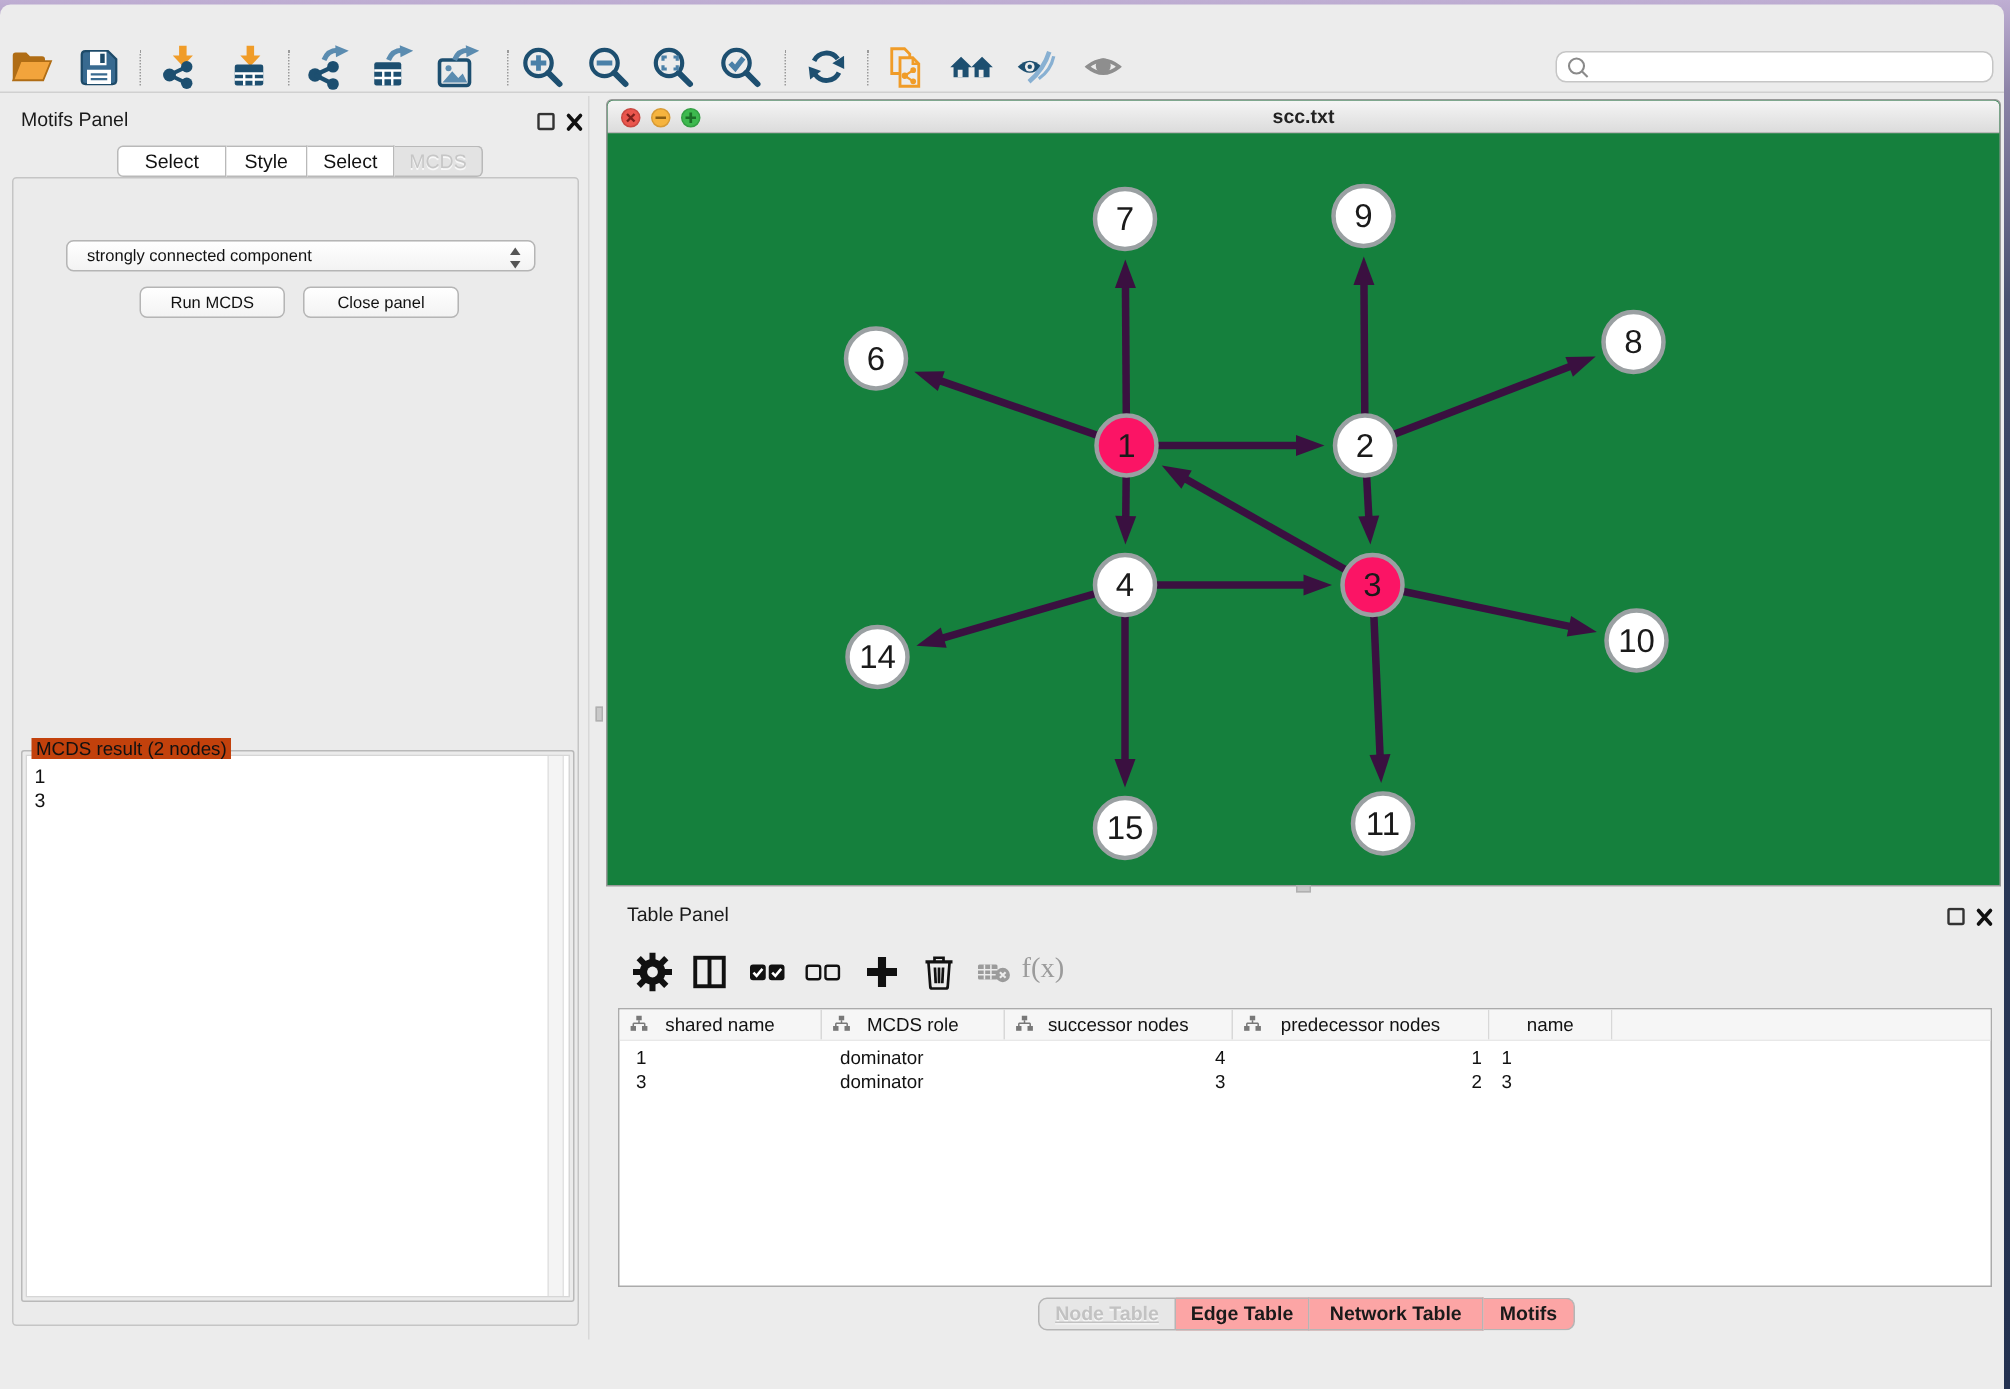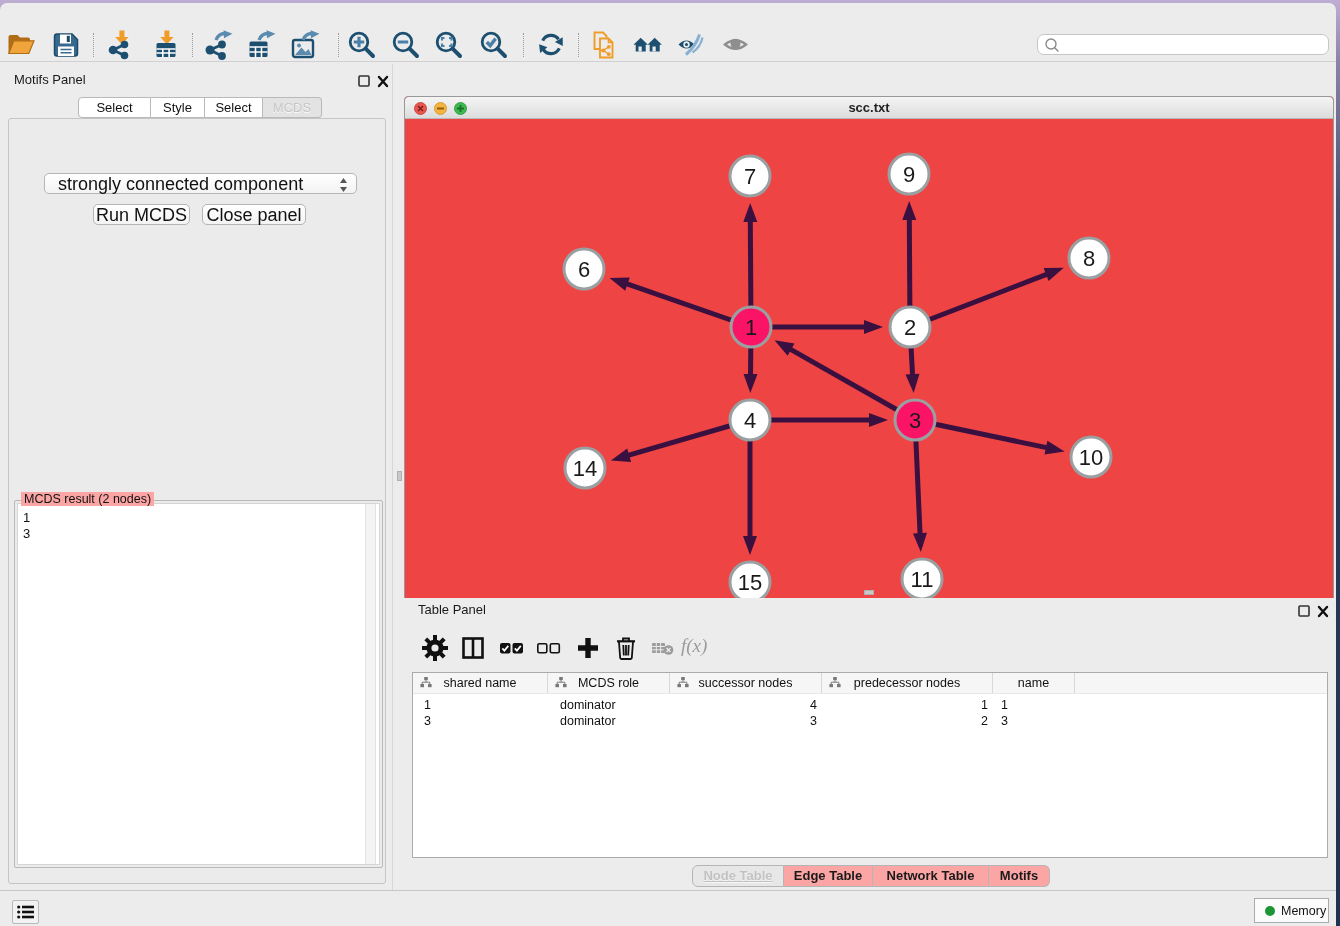--- a/index.html
+++ b/index.html
@@ -14,23 +14,23 @@
 .ticon { position:absolute; top:2px; }
 .tsep { position:absolute; top:5px; width:1px; height:24px; border-left:1px dotted #9a9a9a; }
 #searchbox { position:absolute; left:1037px; top:31px; width:292px; height:21px; background:#fff; border:1px solid #c6c6c6; border-radius:7px; }
 
 #cpanel { position:absolute; left:0; top:61px; width:393px; height:829px; background:#ececec; border-right:1px solid #d8d8d8; }
 .paneltitle { font-size:13px; color:#1a1a1a; }
 .winbtns { position:absolute; }
 
 .tab { position:absolute; top:33px; height:21px; background:#fff; border:1px solid #b9b9b9; border-left:none; font-size:13px; color:#111; text-align:center; line-height:20px; }
 #tabcontent { position:absolute; left:8px; top:54px; width:378px; height:766px; border:1px solid #c5c5c5; border-radius:3px; background:#ebebeb; }
-.btn { position:absolute; background:linear-gradient(#ffffff,#f3f3f3); border:1px solid #b5b5b5; border-radius:5px; font-size:18px; color:#111; text-align:center;margin-top:13px; }
-
-#netwin { position:absolute; left:404px; top:63px; width:930px; height:525px; border:1px solid #999; border-radius:4px 4px 0 0; background:#ef4444;margin-top:30px; }
+.btn { position:absolute; background:linear-gradient(#ffffff,#f3f3f3); border:1px solid #b5b5b5; border-radius:5px; font-size:11px; color:#111; text-align:center; }
+
+#netwin { position:absolute; left:404px; top:63px; width:930px; height:525px; border:1px solid #999; border-radius:4px 4px 0 0; background:#15803d; }
 #nettitle { position:absolute; left:0; top:0; width:928px; height:22px; background:linear-gradient(#f5f5f5,#dcdcdc); border-bottom:1px solid #b8b8b8; border-radius:4px 4px 0 0; }
 .light { position:absolute; top:4.5px; width:13px; height:13px; border-radius:50%; }
 
 #tpanel { position:absolute; left:404px; top:595px; width:932px; height:295px; background:#ececec; }
 #tablebox { position:absolute; left:8px; top:74px; width:916px; height:186px; border:1px solid #ababab; background:#fff; overflow:hidden; }
 .th { position:absolute; top:0; height:20px; background:#f6f6f6; border-right:1px solid #d8d8d8; font-size:12.5px; color:#111; text-align:center; line-height:20px; }
 .td { position:absolute; font-size:12.5px; color:#111; height:16px; line-height:16px; }
 .btab { position:absolute; top:267px; height:22px; border:1px solid #b5b5b5; border-left:none; background:#fca5a5; font-size:13px; font-weight:bold; color:#1a1a1a; text-align:center; line-height:20px; }
 #statusbar { position:absolute; left:0; top:887px; width:1336px; height:36px; border-top:1px solid #c6c6c6; background:#ececec; }
 </style>
@@ -203,21 +203,21 @@
       <svg style="position:absolute;right:8px;top:3px;" width="9" height="16" viewBox="0 0 9 16">
           <path d="M4.5 1 L8 6 L1 6 Z" fill="#555"></path>
           <path d="M4.5 15 L8 10 L1 10 Z" fill="#555"></path>
         </svg>
     </div>
     <div class="btn" style="left:93px;top:127px;width:97px;height:21px;line-height:21px;">Run MCDS</div>
     <div class="btn" style="left:202px;top:127px;width:104px;height:21px;line-height:21px;">Close panel</div>
     <div style="position:absolute;left:14px;top:436px;width:369px;height:368px;border:1px solid #b9b9b9;border-radius:2px;">
       <div style="position:absolute;left:2px;top:2px;width:363px;height:362px;background:#fff;border:1px solid #d6d6d6;"></div>
       <div style="position:absolute;left:350px;top:3px;width:11px;height:360px;background:#f4f4f4;border-left:1px solid #e2e2e2;border-right:1px solid #e2e2e2;"></div>
-      <div style="position:absolute;left:6px;top:-9px;background:#fca5a5;padding:0 3px;font-size:12.5px;color:#111;">MCDS result (2 nodes)</div>
+      <div style="position:absolute;left:6px;top:-9px;background:#c2410c;padding:0 3px;font-size:12.5px;color:#111;">MCDS result (2 nodes)</div>
       <div style="position:absolute;left:8px;top:9px;font-size:13px;color:#111;line-height:16px;">1<br>3</div>
     </div>
   </div>
 
   <div id="netwin">
     <div id="nettitle">
       <div class="light" style="left:9px;background:#ea564d;border:0.5px solid #c94841;"></div>
       <div class="light" style="left:29px;background:#f6b43e;border:0.5px solid #d89b35;"></div>
       <div class="light" style="left:49px;background:#3eb94f;border:0.5px solid #34a044;"></div>
       <svg style="position:absolute;left:9px;top:4.5px;" width="53" height="13" viewBox="0 0 53 13">
@@ -350,21 +350,21 @@
           </g>
           <g stroke="#ececec" stroke-width="1">
             <line x1="2" y1="11.5" x2="15" y2="11.5"></line>
             <line x1="2" y1="14.8" x2="15" y2="14.8"></line>
             <line x1="6.3" y1="8" x2="6.3" y2="18"></line>
             <line x1="10.6" y1="8" x2="10.6" y2="18"></line>
           </g>
           <circle cx="18.5" cy="15" r="4.8" fill="#9b9b9b"></circle>
           <path d="M16.6 13.1 L20.4 16.9 M20.4 13.1 L16.6 16.9" stroke="#ececec" stroke-width="1.4"></path>
         </svg>
-        <div style="position:absolute;left:277px;top:37px;width:44px;font-family:'Liberation Serif',serif;font-style:italic;font-size:19px;color:#9b9b9b;">f(x)</div>
+        <div style="position:absolute;left:277px;top:37px;width:44px;font-family:'Liberation Serif',serif;font-size:19px;color:#9b9b9b;">f(x)</div>
       </div>
     <div id="tablebox">
         <div class="th" style="left:0px;width:135px;"><svg width="12" height="11" viewBox="0 0 12 11" style="position:absolute;left:7px;top:4px;">
             <g fill="#787878">
               <rect x="4.2" y="0" width="3.6" height="3.2"></rect>
               <rect x="0.4" y="7" width="3.6" height="3.2"></rect>
               <rect x="8" y="7" width="3.6" height="3.2"></rect>
             </g>
             <g stroke="#787878" stroke-width="1">
               <line x1="6" y1="3.2" x2="6" y2="5.2"></line>
@@ -425,32 +425,15 @@
         <div class="td" style="left:470px;top:40px;width:105px;text-align:right;">2</div>
         <div class="td" style="left:588px;top:40px;">3</div>
         <div style="position:absolute;left:0;top:20px;width:915px;height:0;border-top:1px solid #e8e8e8;"></div>
       </div>
     <div class="btab" style="left:288px;width:92px;border-left:1px solid #b5b5b5;border-radius:6px 0 0 6px;background:#e7e7e7;color:#c2c2c2;text-shadow:0 1px 0 #f6f6f6;text-decoration:underline;">Node Table</div>
     <div class="btab" style="left:380px;width:89px;">Edge Table</div>
     <div class="btab" style="left:469px;width:116px;">Network Table</div>
     <div class="btab" style="left:585px;width:61px;border-radius:0 6px 6px 0;">Motifs</div>
   </div>
 
-  <div id="statusbar">
-    <div style="position:absolute;left:12px;top:9px;width:27px;height:24px;background:#f2f2f2;border:1px solid #b9b9b9;border-radius:2px;">
-      <svg width="17" height="14" style="position:absolute;left:4px;top:4px;" viewBox="0 0 17 14">
-          <g fill="#111">
-            <circle cx="1.7" cy="2" r="1.6"></circle>
-            <circle cx="1.7" cy="7" r="1.6"></circle>
-            <circle cx="1.7" cy="12" r="1.6"></circle>
-            <rect x="5" y="0.7" width="12" height="2.6"></rect>
-            <rect x="5" y="5.7" width="12" height="2.6"></rect>
-            <rect x="5" y="10.7" width="12" height="2.6"></rect>
-          </g>
-        </svg>
-    </div>
-    <div style="position:absolute;left:1254px;top:7px;width:75px;height:25px;background:#fcfcfc;border:1px solid #ababab;font-size:12.5px;color:#111;line-height:24px;">
-      <span style="display:inline-block;width:10px;height:10px;border-radius:50%;background:#1d9537;margin:0 6px 0 10px;vertical-align:-1px;"></span>Memory
-    </div>
-  </div>
 </div>
 <div style="position:absolute;left:397px;top:471px;width:5px;height:10px;background:#c9c9c9;border:1px solid #b0b0b0;"></div>
 <div style="position:absolute;left:864px;top:590px;width:10px;height:5px;background:#c9c9c9;border:1px solid #b0b0b0;"></div>
 
 </body></html>

